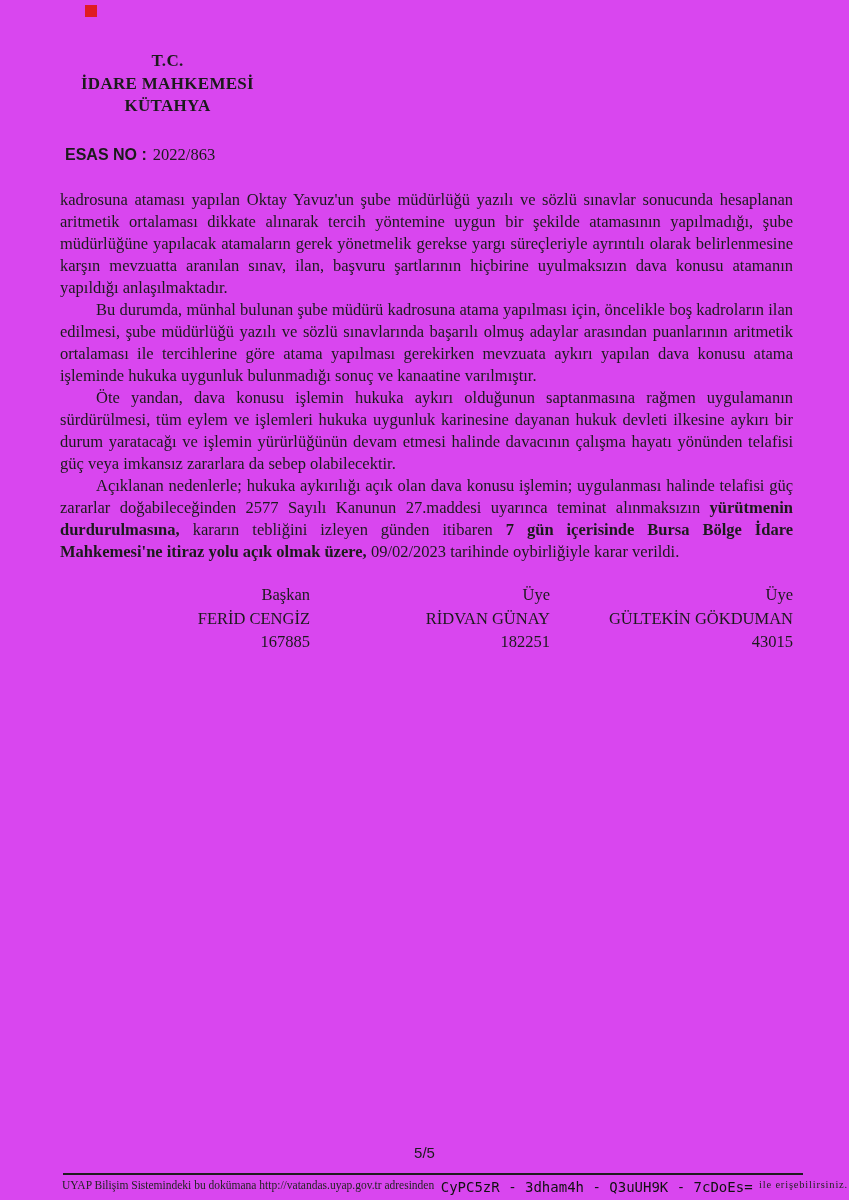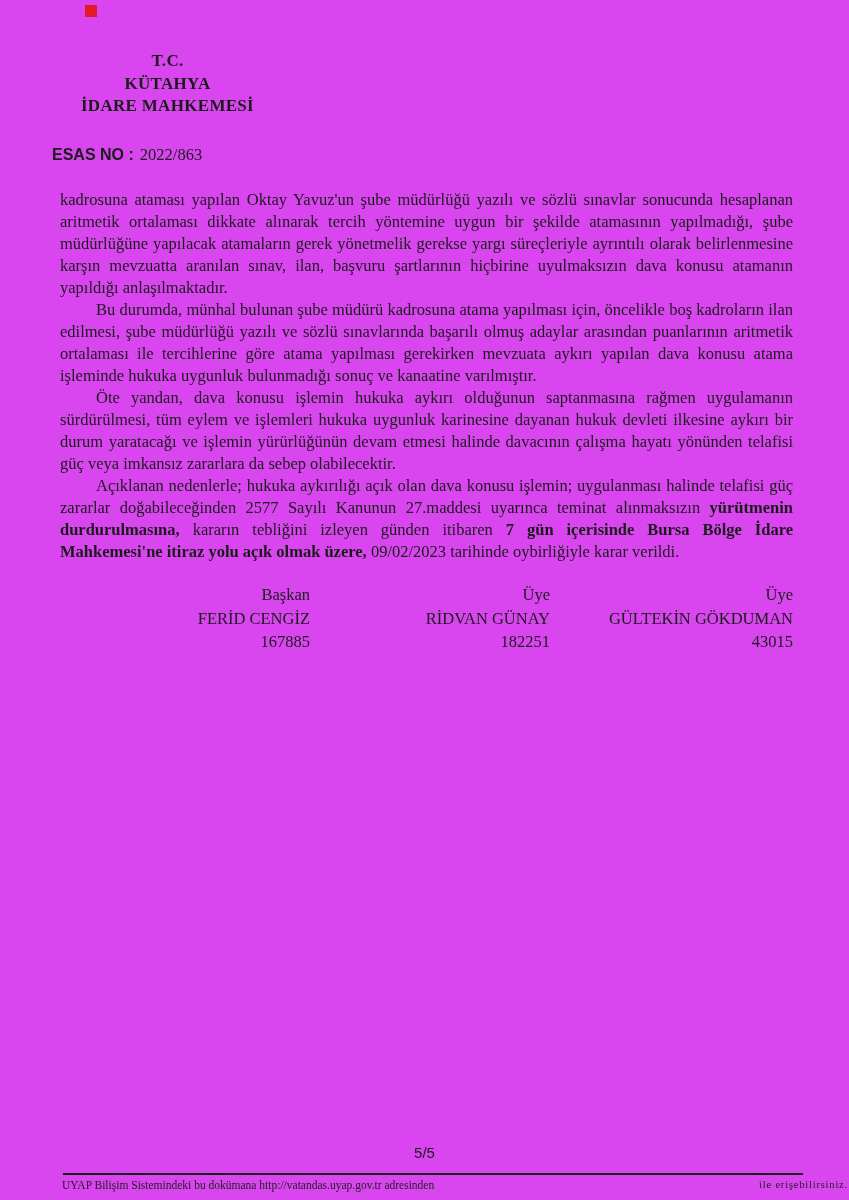--- a/index.html
+++ b/index.html
@@ -28,21 +28,21 @@
     text-align: center;
     font-weight: bold;
     font-size: 17px;
     line-height: 22.5px;
     letter-spacing: 0.3px;
   }
 
   
   .esas-row {
     position: absolute;
-    top: 145px; left: 52px;
+    top: 145px; left: 65px;
     white-space: nowrap;
   }
   .esas-label {
     font-family: "Liberation Sans", sans-serif;
     font-weight: bold;
     font-size: 16px;
   }
   .esas-value {
     font-size: 16.5px;
     margin-left: 6px;
@@ -118,22 +118,22 @@
 </style>
 </head>
 <body>
 
 <div class="page">
 
   <div class="red-marker" style="background: rgb(224, 27, 36);"></div>
 
   <div class="court-header">
     <div>T.C.</div>
+    <div>İDARE MAHKEMESİ</div>
     <div>KÜTAHYA</div>
-    <div>İDARE MAHKEMESİ</div>
   </div>
 
   <div class="esas-row">
     <span class="esas-label">ESAS NO :</span><span class="esas-value">2022/863</span>
   </div>
 
   <div class="body-text">
     <p class="cont">kadrosuna ataması yapılan Oktay Yavuz'un şube müdürlüğü yazılı ve sözlü sınavlar sonucunda hesaplanan aritmetik ortalaması dikkate alınarak tercih yöntemine uygun bir şekilde atamasının yapılmadığı, şube müdürlüğüne yapılacak atamaların gerek yönetmelik gerekse yargı süreçleriyle ayrıntılı olarak belirlenmesine karşın mevzuatta aranılan sınav, ilan, başvuru şartlarının hiçbirine uyulmaksızın dava konusu atamanın yapıldığı anlaşılmaktadır.</p>
     <p>Bu durumda, münhal bulunan şube müdürü kadrosuna atama yapılması için, öncelikle boş kadroların ilan edilmesi, şube müdürlüğü yazılı ve sözlü sınavlarında başarılı olmuş adaylar arasından puanlarının aritmetik ortalaması ile tercihlerine göre atama yapılması gerekirken mevzuata aykırı yapılan dava konusu atama işleminde hukuka uygunluk bulunmadığı sonuç ve kanaatine varılmıştır.</p>
     <p>Öte yandan, dava konusu işlemin hukuka aykırı olduğunun saptanmasına rağmen uygulamanın sürdürülmesi, tüm eylem ve işlemleri hukuka uygunluk karinesine dayanan hukuk devleti ilkesine aykırı bir durum yaratacağı ve işlemin yürürlüğünün devam etmesi halinde davacının çalışma hayatı yönünden telafisi güç veya imkansız zararlara da sebep olabilecektir.</p>
@@ -157,16 +157,17 @@
       <div>43015</div>
     </div>
   </div>
 
   <div class="page-number">5/5</div>
 
   <div class="footer-rule"></div>
 
   <div class="footer-row">
     <span class="footer-small">UYAP Bilişim Sistemindeki bu dokümana http://vatandas.uyap.gov.tr adresinden</span>
+    <span class="footer-code">CyPC5zR - 3dham4h - Q3uUH9K - 7cDoEs=</span>
     <span class="footer-suffix">ile erişebilirsiniz.</span>
   </div>
 
 </div>
 
 </body></html>

